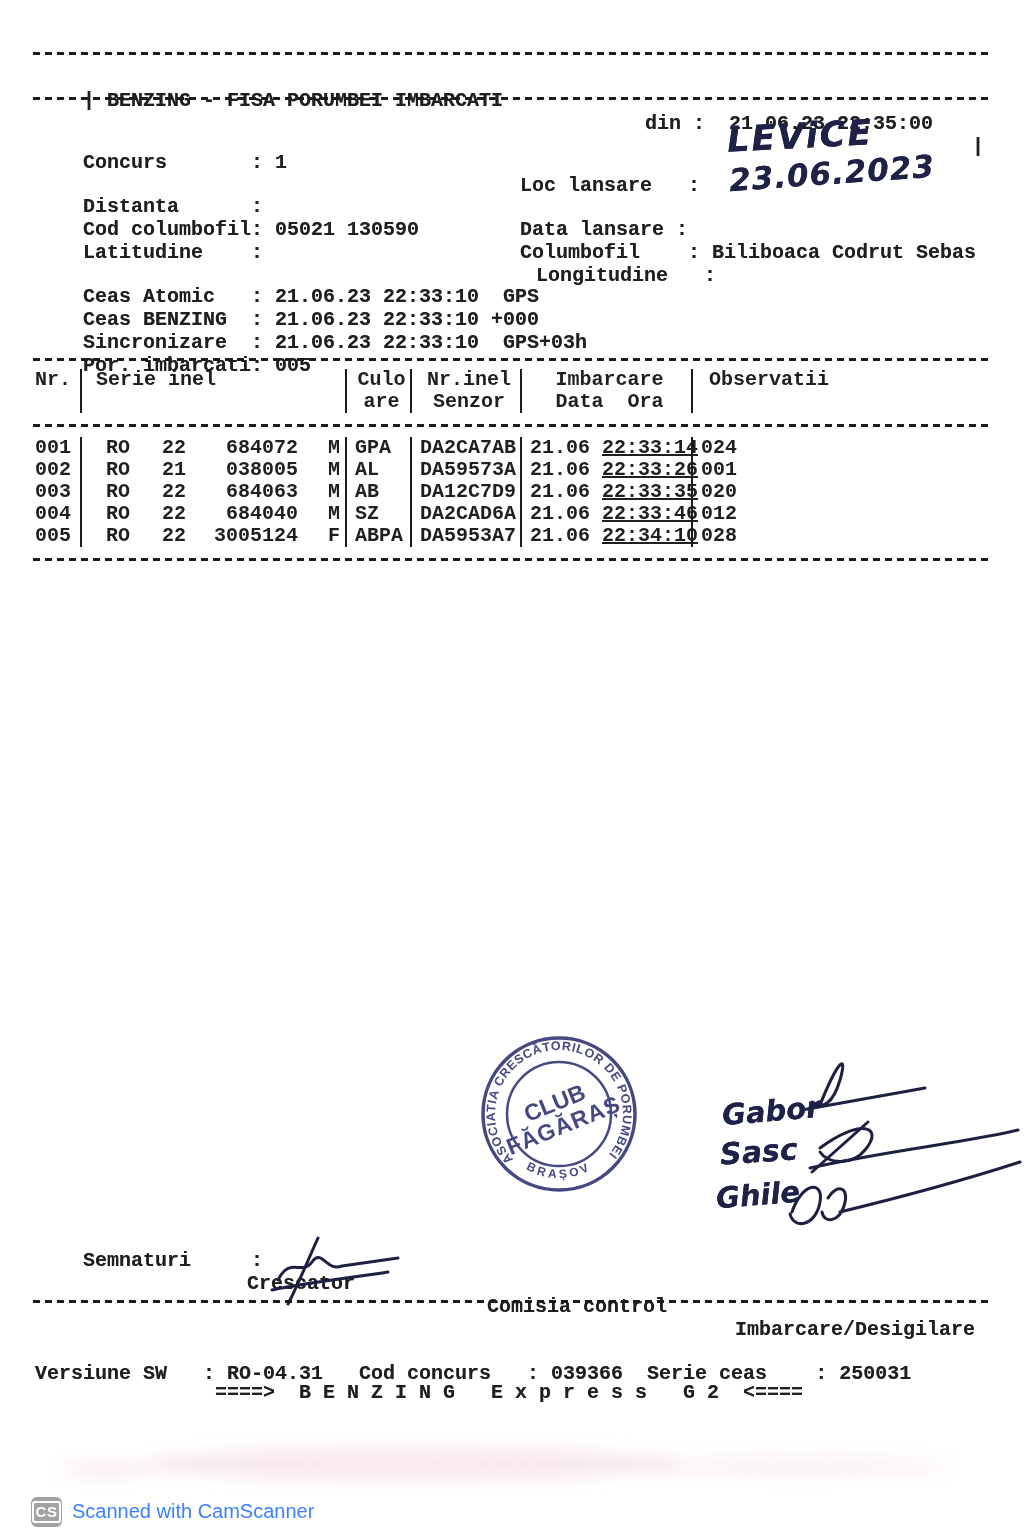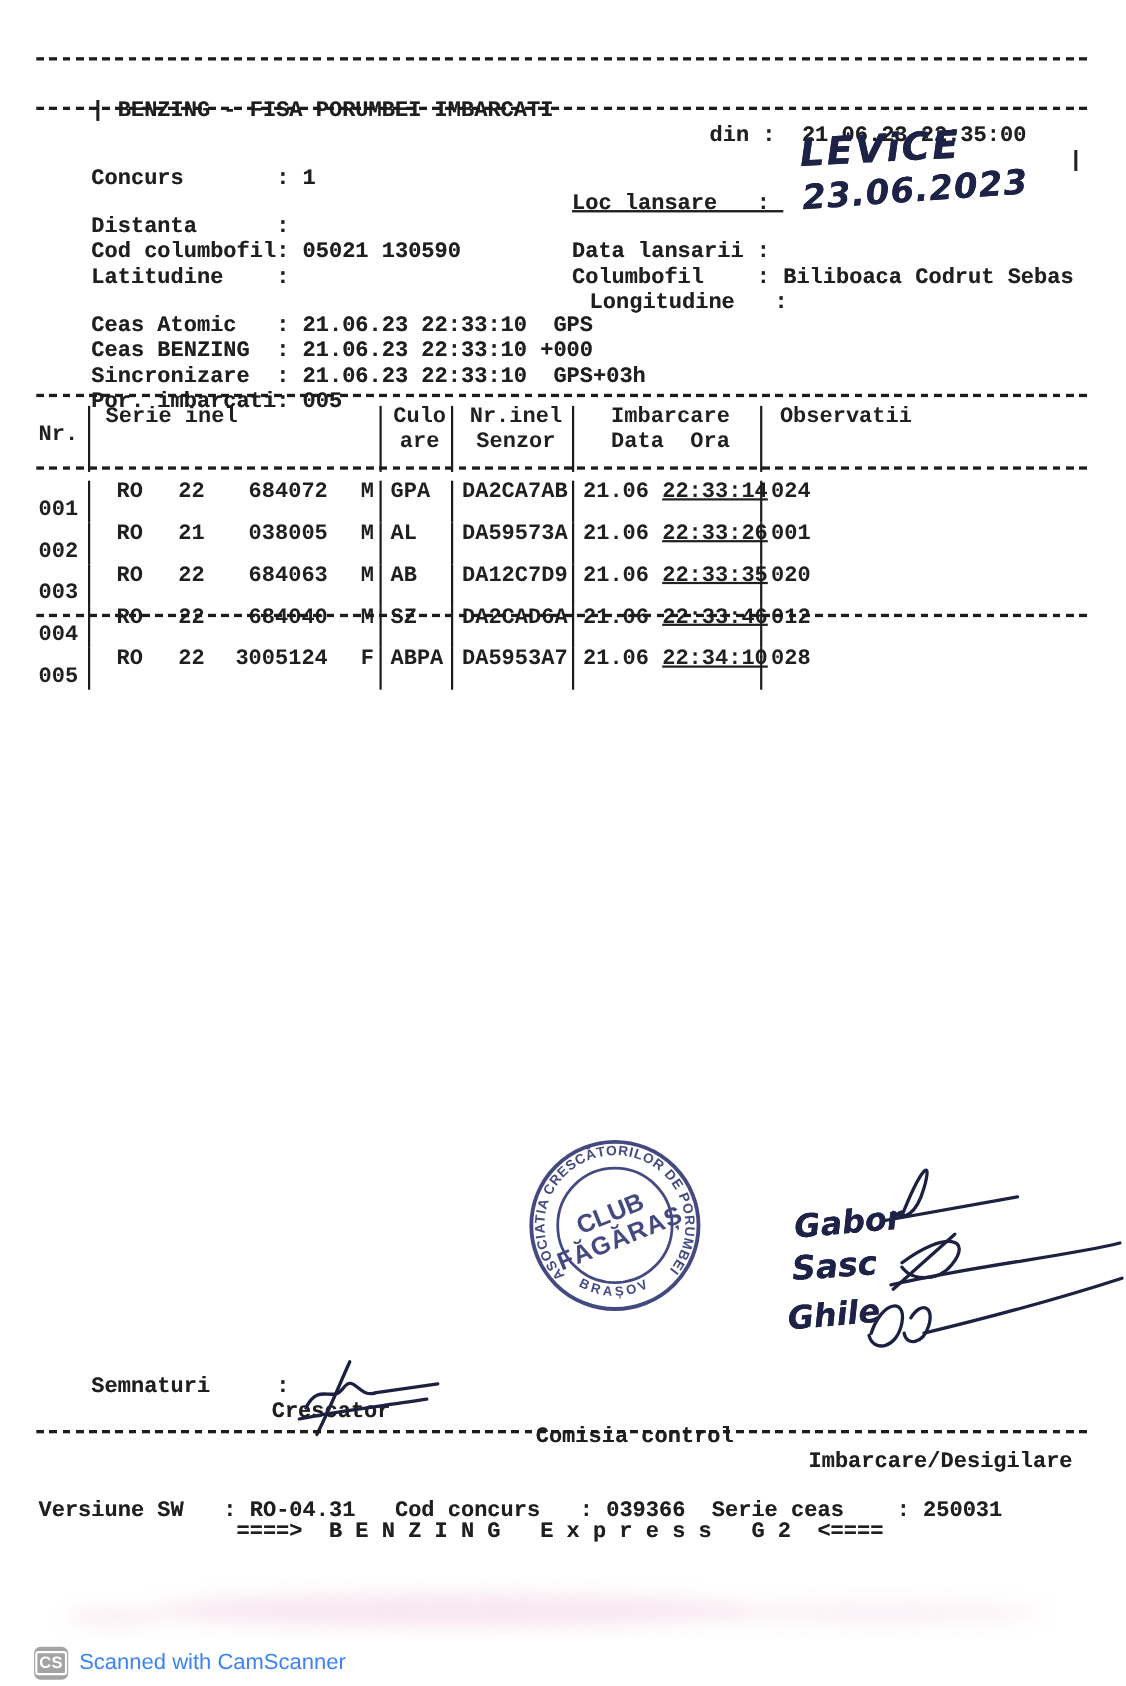--- a/index.html
+++ b/index.html
@@ -10,21 +10,21 @@
         text-shadow:0 0 0.5px rgba(40,40,40,.6);}
   .mono span{white-space:pre;}
   .abs{position:absolute;}
   .dash{position:absolute;left:33px;width:957px;height:3px;
         background:repeating-linear-gradient(90deg,#1c1c1c 0 7px,transparent 7px 12px);}
   
   .tbl{position:absolute;left:35px;width:955px;}
   .trow{display:flex;align-items:stretch;}
   .c{box-sizing:border-box;border-left:2px solid #1b1b1b;font-size:20px;line-height:22px;white-space:pre;}
   .c-first{border-left:none;}
-  .c-nr{width:45px;margin-top:16px;}
+  .c-nr{width:45px;}
   .c-serie{width:265px;padding-left:8px;}
   .c-cul{width:65px;padding-left:8px;}
   .c-sen{width:110px;padding-left:8px;}
   .c-imb{width:171px;padding-left:8px;}
   .c-obs{flex:1;padding-left:8px;}
   .h-serie{padding-left:14px;}
   .h-cul,.h-sen,.h-imb{padding-left:6px;text-align:center;}
   .h-obs{padding-left:16px;}
   .f-tara{display:inline-block;width:56px;text-align:center;}
   .f-an{display:inline-block;width:56px;text-align:center;}
@@ -59,25 +59,25 @@
   <div class="dash" style="top:52px;"></div>
   <div class="mono" style="top:66px;">
     <span>| BENZING - FISA PORUMBEI IMBARCATI</span>
     <span class="abs" style="left:610px;">din :  21.06.23 22:35:00</span>
     <span class="abs" style="left:937px;">|</span>
   </div>
   <div class="dash" style="top:97px;"></div>
 
   <div class="mono" style="top:128px;">
     <span>Concurs       : </span><span>1</span>
-    <span class="abs" style="left:485px;text-decoration:underline;">Loc lansare   : </span>
+    <span class="abs" style="left:485px;">Loc lansare   : </span>
   </div>
   <div class="mono" style="top:172px;">
     <span>Distanta      : </span>
-    <span class="abs" style="left:485px;">Data lansarii : </span>
+    <span class="abs" style="left:485px;">Data lansare : </span>
   </div>
   <div class="mono" style="top:195px;">
     <span>Cod columbofil: </span><span>05021 130590</span>
     <span class="abs" style="left:485px;">Columbofil    : </span><span class="abs" style="left:677px;">Biliboaca Codrut Sebas</span>
   </div>
   <div class="mono" style="top:218px;">
     <span>Latitudine    : </span>
     <span class="abs" style="left:501px;">Longitudine   : </span>
   </div>
 

